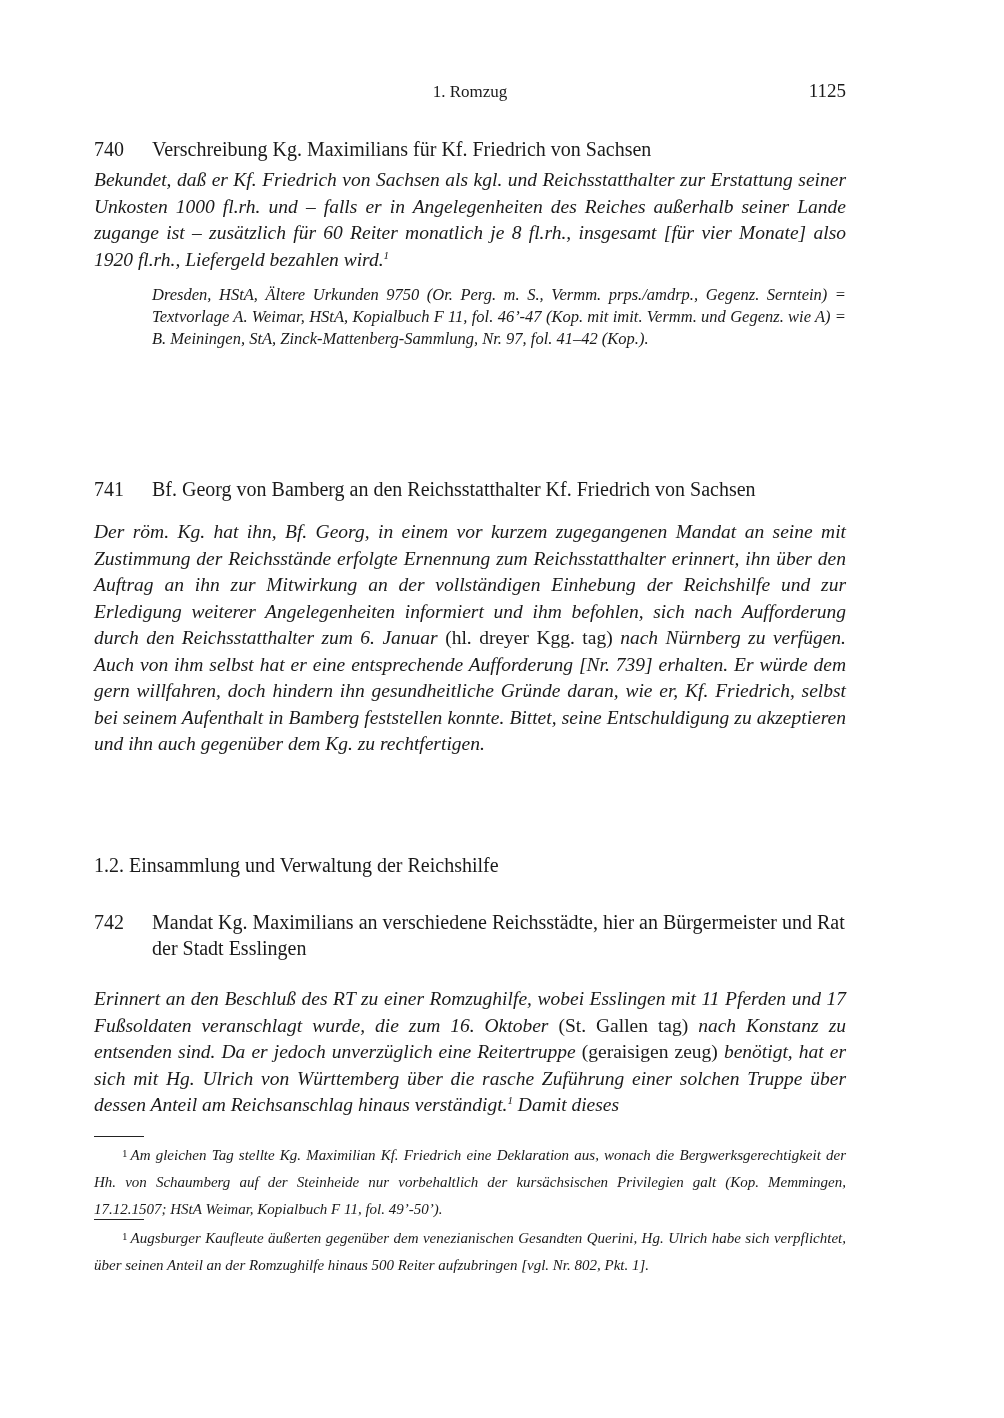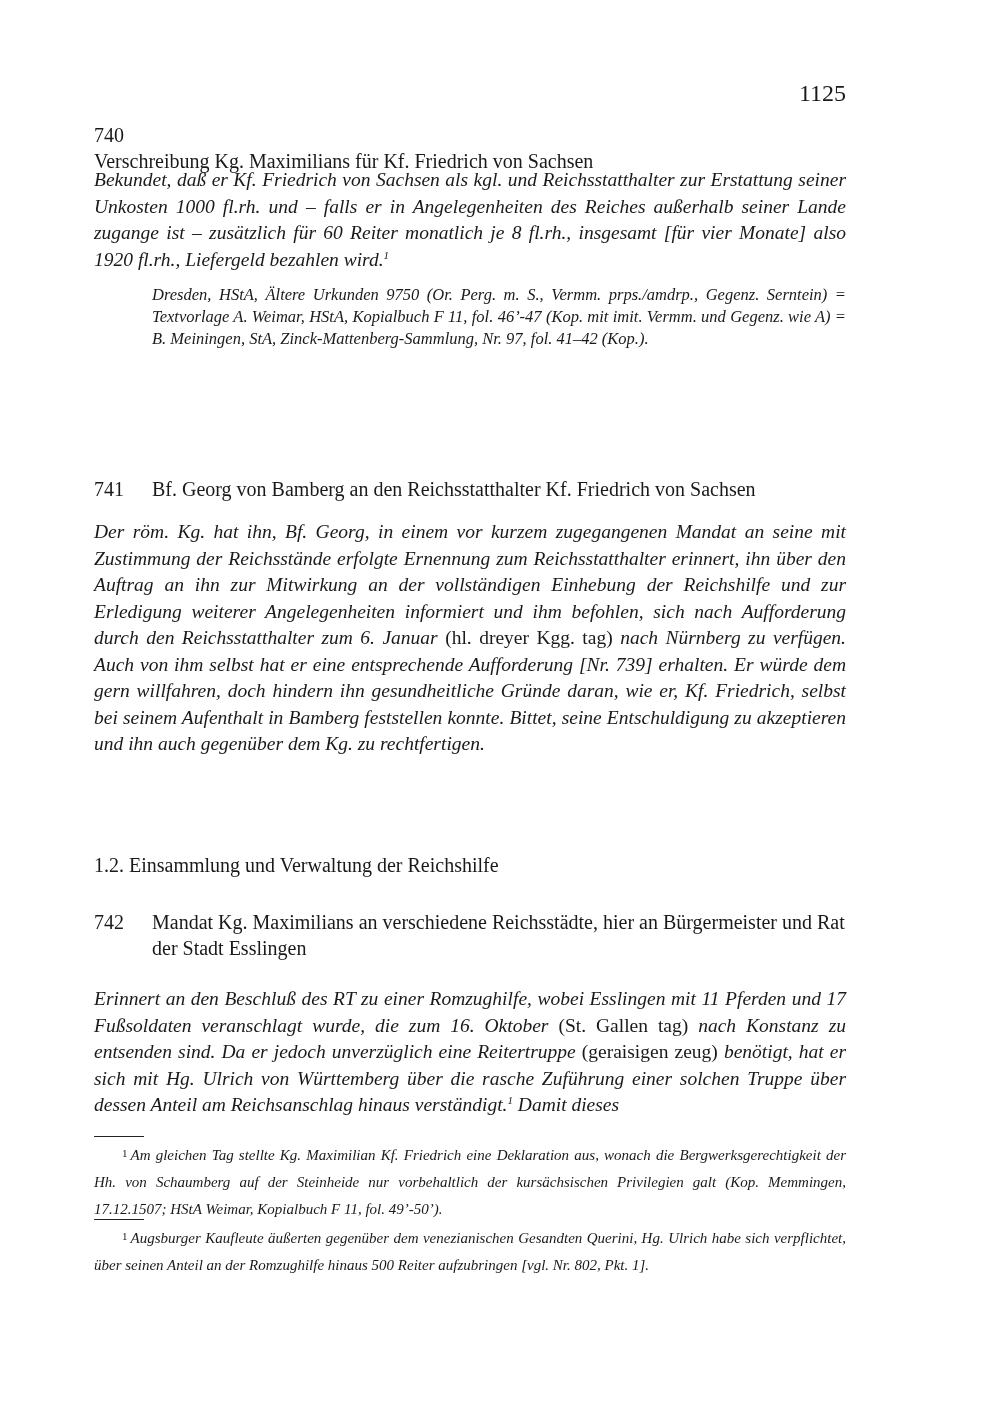--- a/index.html
+++ b/index.html
@@ -3,21 +3,21 @@
   <meta charset="utf-8">
   <style>
     html, body { margin: 0; padding: 0; background: #ffffff; }
     body {
       width: 1004px; height: 1418px; position: relative; overflow: hidden;
       font-family: "Liberation Serif", "DejaVu Serif", serif; color: #1a1a1a;
     }
     .page { position: absolute; left: 94px; top: 0; width: 752px; }
     .running-head { position: absolute; top: 82px; left: 0; width: 752px; height: 24px; font-size: 17px; }
     .running-head .section { position: absolute; left: 0; width: 752px; text-align: center; }
-    .running-head .pageno { position: absolute; right: 0; font-size: 24px; top: -2px; }
+    .running-head .pageno { position: absolute; right: 0; font-size: 19px; top: -2px; }
     .entry-head { position: absolute; left: 0; width: 752px; font-size: 20px; line-height: 26px; display: flex; }
     .entry-head .num { width: 58px; flex: none; }
     .entry-head .title { flex: 1; }
     .regest {
       position: absolute; left: 0; width: 752px; font-style: italic; font-size: 19.5px;
       line-height: 26.5px; text-align: justify;
     }
     .regest .up { font-style: normal; }
     .meta {
       position: absolute; left: 58px; width: 694px; font-style: italic; font-size: 16.5px;
@@ -33,24 +33,25 @@
       line-height: 27px; text-align: justify; text-indent: 28px;
     }
     .footnote .mark { font-style: normal; font-size: 11px; vertical-align: 3px; margin-right: 3px; }
   </style>
 </head>
 <body>
 
 <div class="page">
 
   <div class="running-head">
+    <span class="section">1. Romzug</span>
     <span class="pageno">1125</span>
   </div>
 
-  <div class="entry-head" style="top:122px;flex-direction:column;">
+  <div class="entry-head" style="top:136px;">
     <span class="num">740</span>
     <span class="title">Verschreibung Kg. Maximilians für Kf. Friedrich von Sachsen</span>
   </div>
   <div class="regest" style="top:167px;">
     <span>Bekundet, daß er Kf. Friedrich von Sachsen als kgl. und Reichsstatthalter zur Erstattung seiner Unkosten 1000 fl.rh. und – falls er in Angelegenheiten des Reiches außerhalb seiner Lande zugange ist – zusätzlich für 60 Reiter monatlich je 8 fl.rh., insgesamt [für vier Monate] also 1920 fl.rh., Liefergeld bezahlen wird.</span><sup>1</sup>
   </div>
   <div class="meta" style="top:284px;">
     <div>Dresden, HStA, Ältere Urkunden 9750 (Or. Perg. m. S., Vermm. prps./amdrp., Gegenz. Serntein) = Textvorlage A. Weimar, HStA, Kopialbuch F 11, fol. 46’-47 (Kop. mit imit. Vermm. und Gegenz. wie A) = B. Meiningen, StA, Zinck-Mattenberg-Sammlung, Nr. 97, fol. 41–42 (Kop.).</div>
   </div>
 

